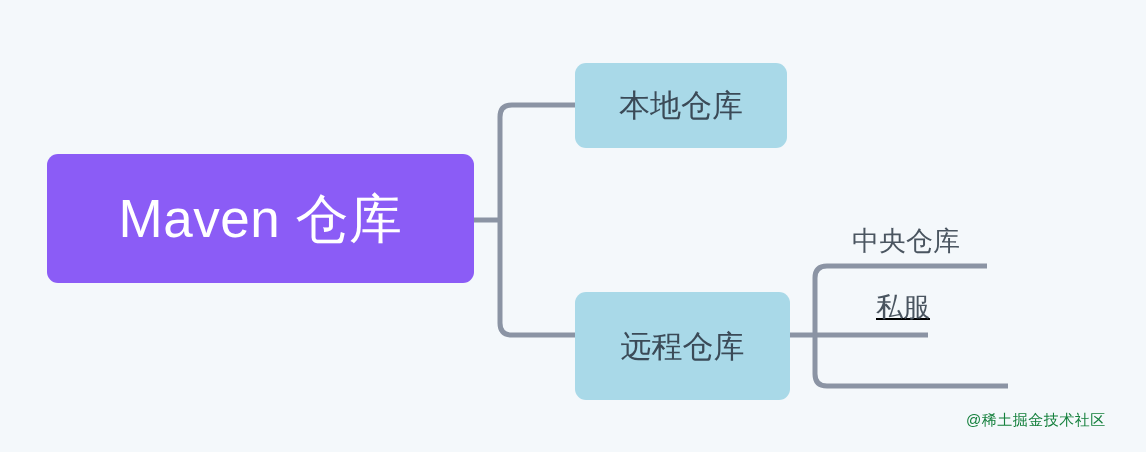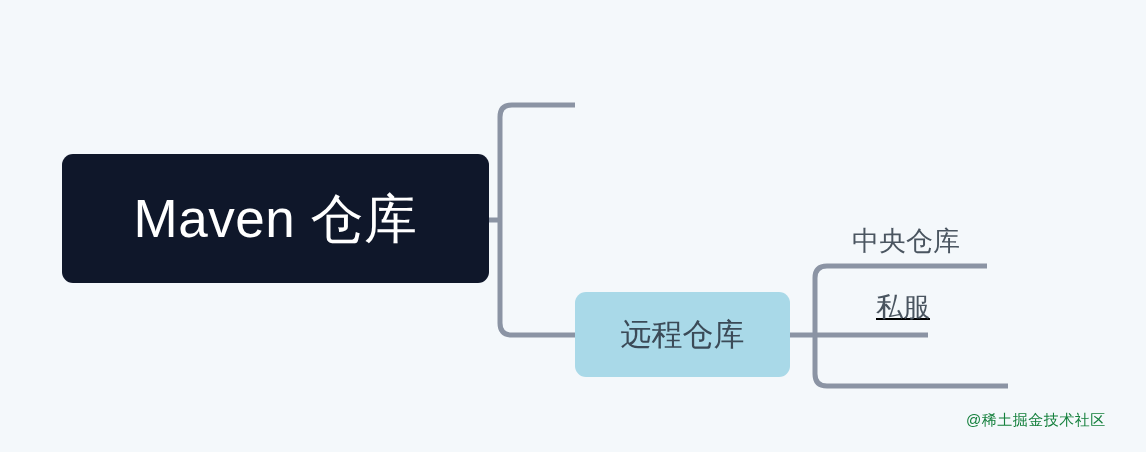--- a/index.html
+++ b/index.html
@@ -26,25 +26,25 @@
     height: 452px;
   }
   .node {
     position: absolute;
     box-sizing: border-box;
     display: flex;
     align-items: center;
     justify-content: center;
   }
   #root-node {
-    left: 62px;
+    left: 47px;
     top: 154px;
     width: 427px;
     height: 129px;
-    background: #0f172a;
+    background: #8b5cf6;
     border-radius: 11px;
   }
   #root-node .node-label {
     color: #ffffff;
     font-size: 53px;
     font-weight: 400;
     letter-spacing: 0.5px;
     line-height: 1;
   }
   .child-node {
@@ -60,21 +60,21 @@
   #child-local {
     left: 575px;
     top: 63px;
     width: 212px;
     height: 85px;
   }
   #child-remote {
     left: 575px;
     top: 292px;
     width: 215px;
-    height: 85px;
+    height: 108px;
   }
   .leaf-node {
     position: absolute;
     display: flex;
     align-items: center;
   }
   .leaf-node .node-label {
     color: #4a5560;
     font-size: 27px;
     font-weight: 400;
@@ -123,20 +123,23 @@
 
     <path d="M 815 335 L 928 335" fill="none" stroke="#8b94a4" stroke-width="5" stroke-linecap="butt"></path>
 
     <path d="M 815 335 L 815 374 Q 815 386 827 386 L 1008 386" fill="none" stroke="#8b94a4" stroke-width="5" stroke-linecap="butt"></path>
   </svg>
 
   <div class="node" id="root-node">
     <span class="node-label">Maven 仓库</span>
   </div>
 
+  <div class="node child-node" id="child-local">
+    <span class="node-label">本地仓库</span>
+  </div>
 
   <div class="node child-node" id="child-remote">
     <span class="node-label">远程仓库</span>
   </div>
 
   <div class="leaf-node" id="leaf-central">
     <span class="node-label">中央仓库</span>
   </div>
 
   <div class="leaf-node" id="leaf-private">

